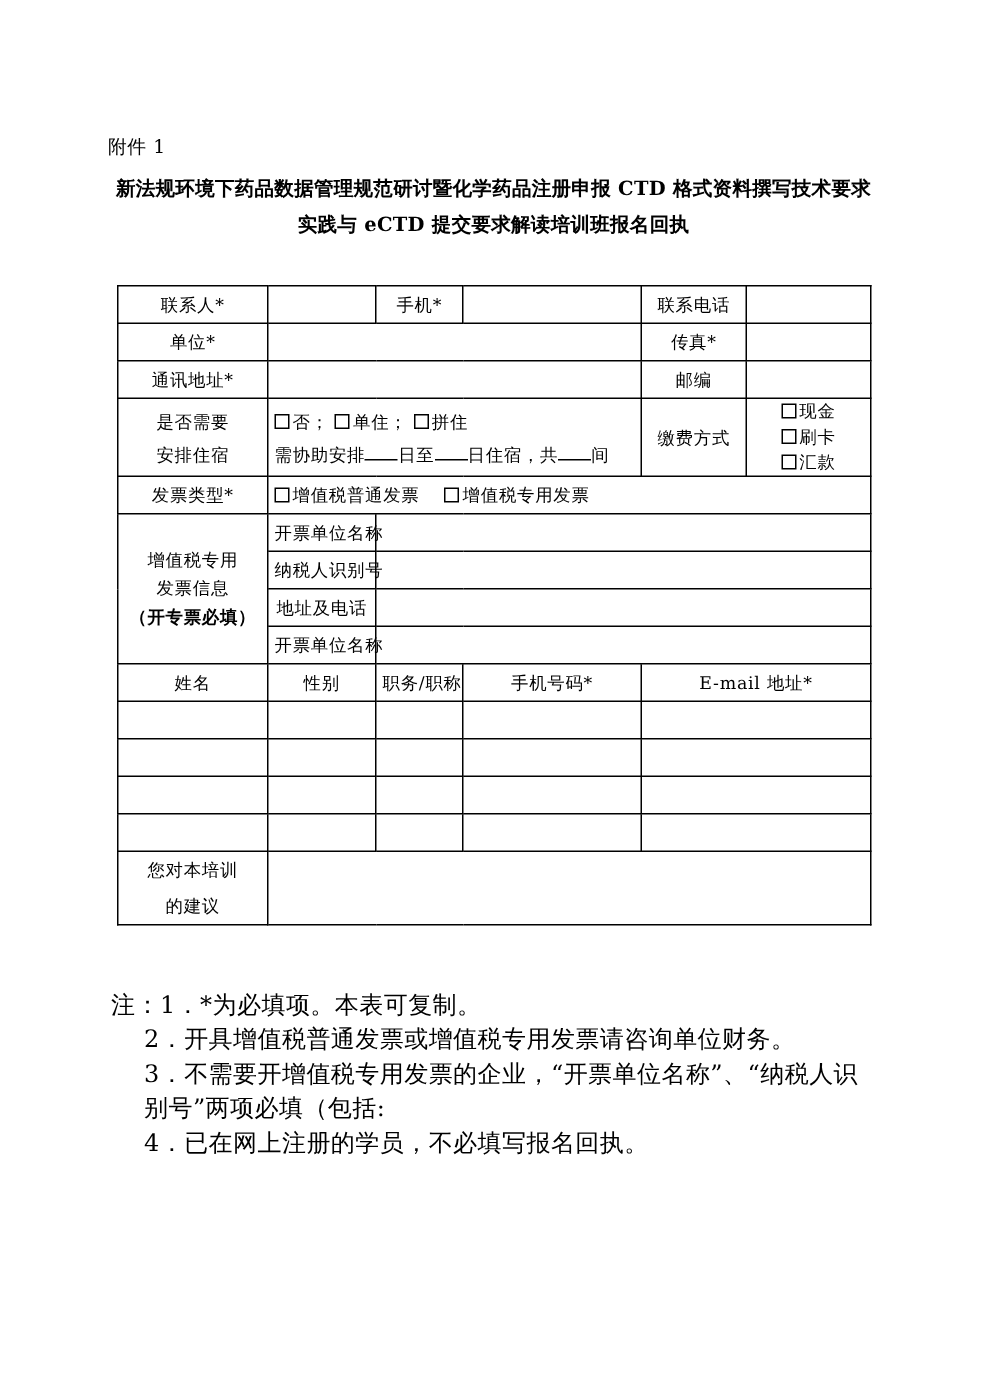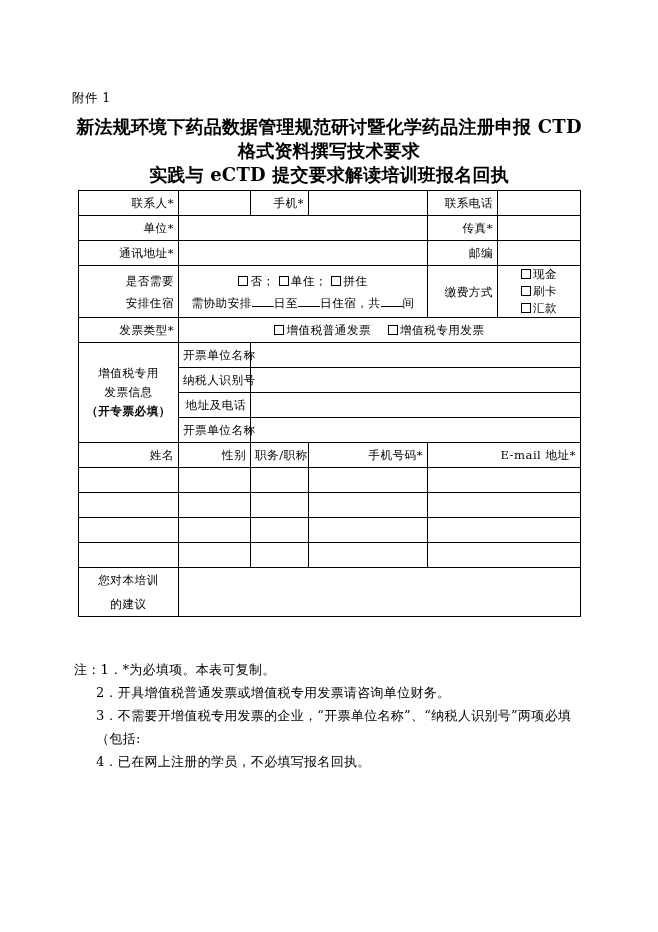--- a/index.html
+++ b/index.html
@@ -29,21 +29,21 @@
     font-size: 12.5px;
     letter-spacing: 0.4px;
   }
   .doc-title {
     position: absolute;
     left: 72px;
     top: 115px;
     width: 514px;
     text-align: center;
     font-weight: bold;
-    font-size: 18px;
+    font-size: 13px;
     line-height: 24px;
     letter-spacing: 0.2px;
   }
   .doc-title .line2 { display: block; }
   
   .form-table {
     position: absolute;
     left: 78px;
     top: 190px;
     width: 502px;
@@ -52,29 +52,29 @@
     font-size: 11.6px;
   }
   .form-table td {
     border: 1px solid #000;
     padding: 0 4px;
     height: 24px;
     vertical-align: middle;
     letter-spacing: 0.5px;
   }
   .lbl {
-    text-align: right;
+    text-align: center;
     white-space: nowrap;
   }
   .val { background: #fff; }
   .two-line {
     height: 52px;
     line-height: 22px;
   }
-  .cell-pad-left { padding-left: 10px; text-align: center; }
+  .cell-pad-left { padding-left: 10px; text-align: left; }
   .stack { line-height: 17px; text-align: center; padding-left: 8px; }
   .bold { font-weight: bold; }
   .vat-label {
     text-align: center;
     line-height: 19px;
   }
   .under {
     display: inline-block;
     border-bottom: 1px solid #000;
     width: 22px;
@@ -91,21 +91,21 @@
     height: 58px;
     text-align: center;
     line-height: 24px;
   }
   
   .notes {
     position: absolute;
     left: 74px;
     top: 658px;
     width: 512px;
-    font-size: 13px;
+    font-size: 16px;
     line-height: 23px;
     letter-spacing: 0.3px;
   }
   .note-row { display: block; }
   .note-indent { padding-left: 22px; }
   .note-hang { text-indent: 0; }
 </style>
 </head>
 <body>
 

